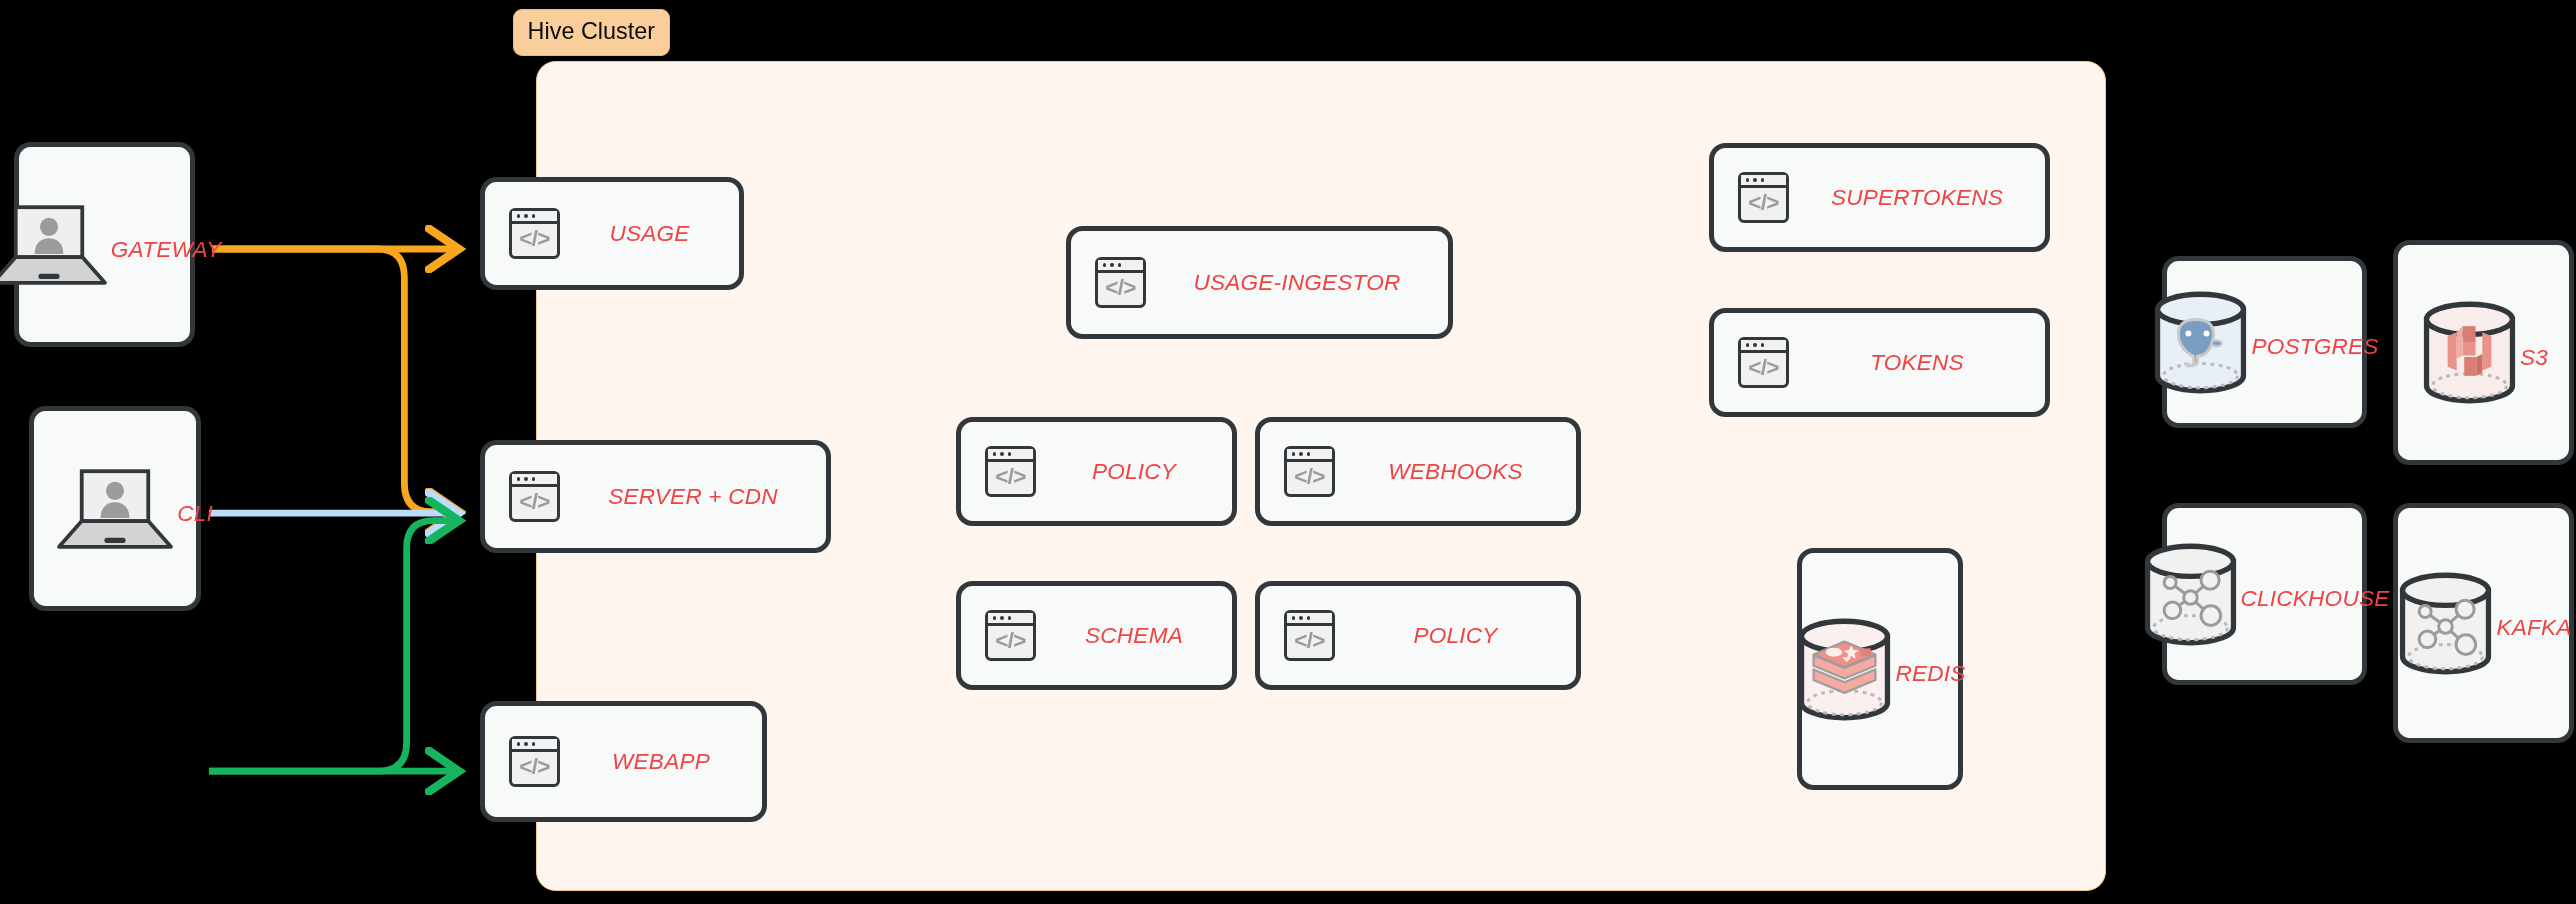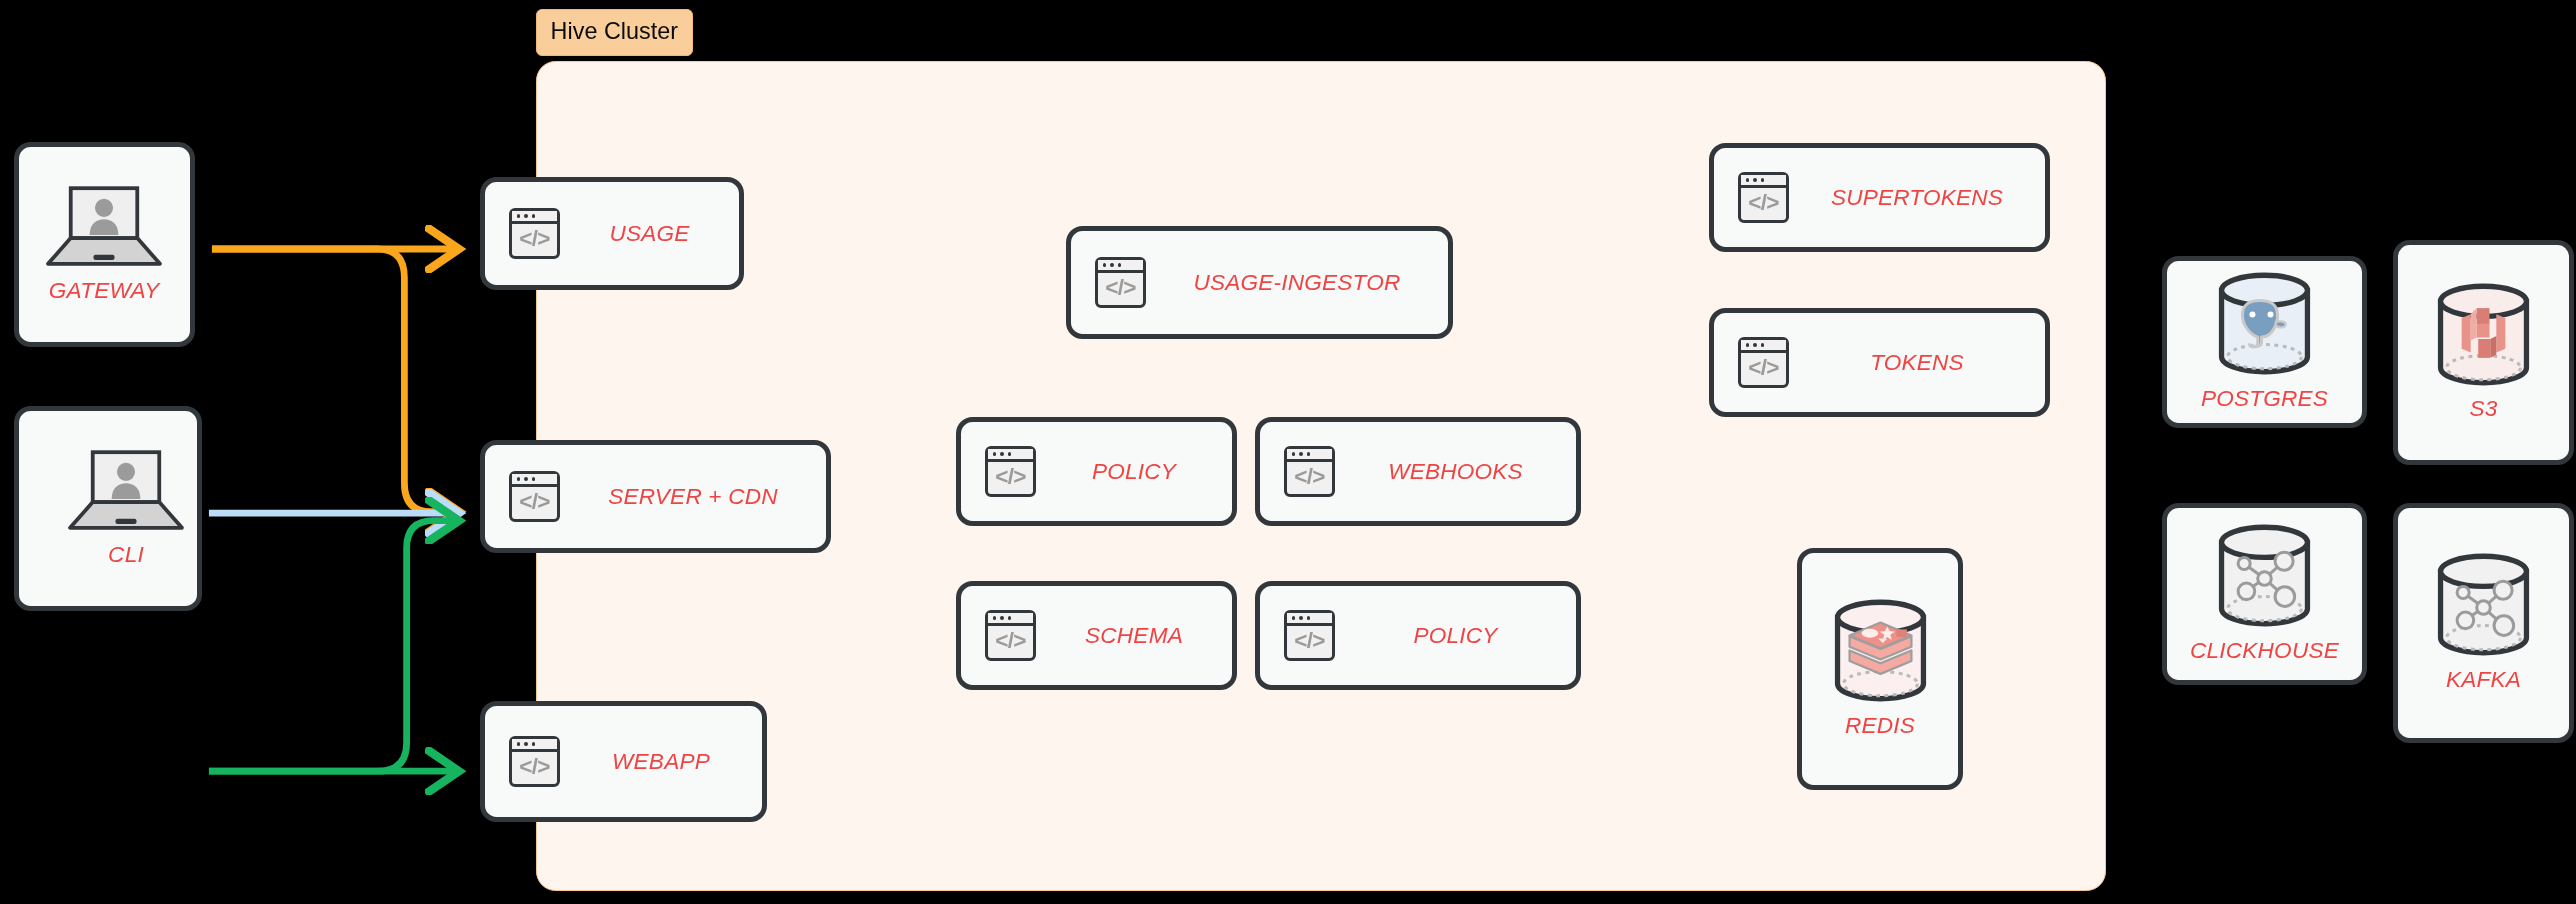--- a/index.html
+++ b/index.html
@@ -44,21 +44,20 @@
   .node {
     position: absolute;
     background: #F8F9F9;
     border: 5.3px solid #32373C;
     border-radius: 16.6px;
     box-sizing: border-box;
     z-index: 4;
   }
   .node.actor {
     display: flex;
-    flex-direction: column;
     align-items: center;
     justify-content: center;
   }
   .node.service {
     display: flex;
     flex-direction: row;
     align-items: center;
   }
   .node-label {
     font-style: italic;
@@ -136,21 +135,21 @@
     pointer-events: none;
   }
 </style>
 </head>
 <body>
 
 <div id="canvas">
 
   <div class="cluster-region" style="left:536px; top:61px; width:1570px; height:830px;"></div>
 
-  <div class="cluster-badge" style="left:536px; top:9px;border-radius:6px;">Hive Cluster</div>
+  <div class="cluster-badge" style="left:513px; top:9px;">Hive Cluster</div>
 
   <svg class="arrow-layer" viewBox="0 0 3412 1198" width="2576" height="904">
     <defs>
       <marker id="ah-orange" markerWidth="7" markerHeight="7" refX="4.2" refY="3.5" orient="auto" markerUnits="strokeWidth">
         <path d="M0.6,0.5 L5.0,3.5 L0.6,6.5" fill="none" stroke="#FBA71E" stroke-width="1.25" stroke-linecap="square" stroke-linejoin="miter"></path>
       </marker>
       <marker id="ah-blue" markerWidth="7" markerHeight="7" refX="4.2" refY="3.5" orient="auto" markerUnits="strokeWidth">
         <path d="M0.6,0.5 L5.0,3.5 L0.6,6.5" fill="none" stroke="#BBDDF9" stroke-width="1.25" stroke-linecap="square" stroke-linejoin="miter"></path>
       </marker>
       <marker id="ah-green" markerWidth="7" markerHeight="7" refX="4.2" refY="3.5" orient="auto" markerUnits="strokeWidth">
@@ -178,21 +177,21 @@
           <path d="M63,66 C63,51 72,45 82,45 C92,45 101,51 101,66 Z"></path>
         </g>
         <path d="M38,70 L8,104 L156,104 L126,70 Z" fill="#D3D3D3" stroke="#32373C" stroke-width="5" stroke-linejoin="round"></path>
         <path d="M38,70 L126,70" stroke="#32373C" stroke-width="3" stroke-dasharray="5 4"></path>
         <rect x="68" y="92" width="28" height="7" rx="3" fill="#32373C"></rect>
       </svg>
     </span>
     <span class="node-label">GATEWAY</span>
   </div>
 
-  <div class="node actor" style="left:14px; top:406px; width:188px; height:205px;padding-left:36px;">
+  <div class="node actor" style="left:29px; top:406px; width:172px; height:205px;padding-left:36px;">
     <span>
       <svg class="laptop-icon" viewBox="0 0 164 108">
         <rect x="38" y="4" width="88" height="66" fill="#EFEFEF" stroke="#32373C" stroke-width="5"></rect>
         <g fill="#9B9B9B">
           <circle cx="82" cy="30" r="12"></circle>
           <path d="M63,66 C63,51 72,45 82,45 C92,45 101,51 101,66 Z"></path>
         </g>
         <path d="M38,70 L8,104 L156,104 L126,70 Z" fill="#D3D3D3" stroke="#32373C" stroke-width="5" stroke-linejoin="round"></path>
         <path d="M38,70 L126,70" stroke="#32373C" stroke-width="3" stroke-dasharray="5 4"></path>
         <rect x="68" y="92" width="28" height="7" rx="3" fill="#32373C"></rect>

